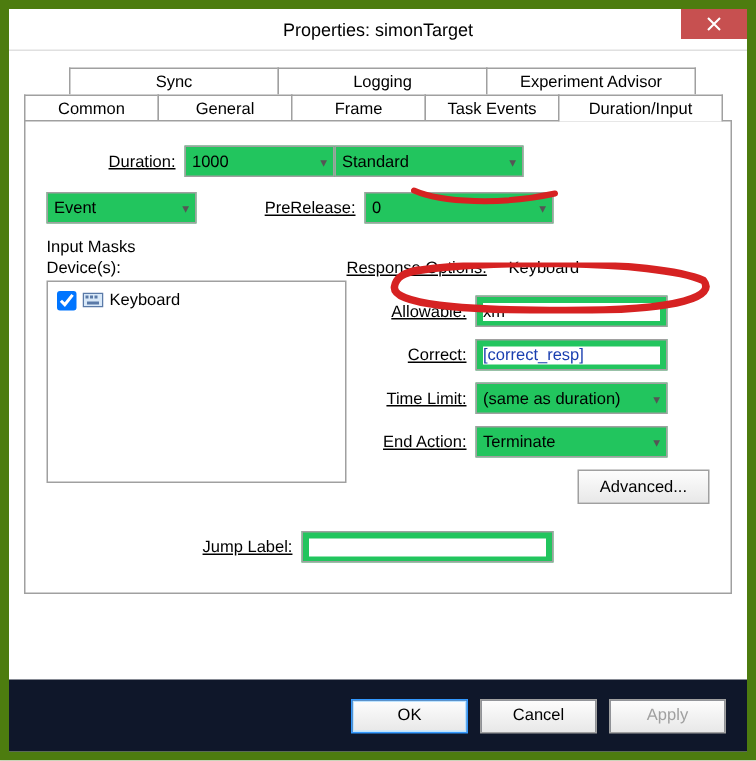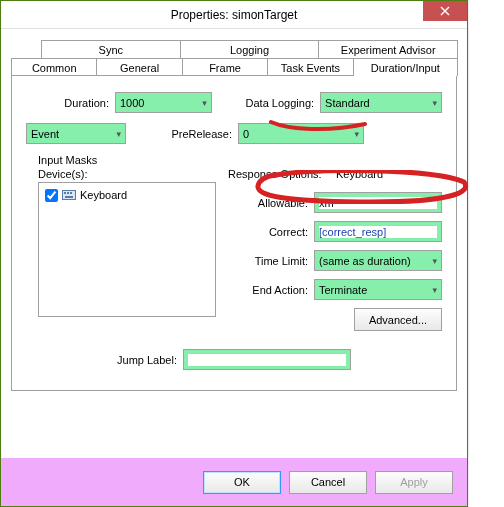--- a/index.html
+++ b/index.html
@@ -1,46 +1,46 @@
 <!DOCTYPE html>
 <html><head>
 <meta charset="utf-8">
 <style>
   * { box-sizing: border-box; font-family: "Segoe UI", Tahoma, sans-serif; font-size: 11px; }
   body { margin: 0; background: #fff; }
-  .window { width: 468px; height: 507px; border: 1px solid #4d7c0f; background: #fff; display: flex; flex-direction: column; box-shadow: 0 0 2px rgba(0,0,0,0.2); }
+  .window { width: 504px; height: 507px; border: 6px solid #4d7c0f; background: #fff; display: flex; flex-direction: column; box-shadow: 0 0 2px rgba(0,0,0,0.2); }
   .titlebar { height: 28px; background: #fff; border-bottom: 1px solid #e0e0e0; display: flex; align-items: center; position: relative; }
   .titlebar .title { flex: 1; text-align: center; font-size: 12px; color: #000; }
   .titlebar .close { width: 44px; height: 20px; background: #c75050; color: #fff; display: flex; align-items: center; justify-content: center; position: absolute; right: 0; top: 0; font-size: 13px; }
   .titlebar .close svg { width: 10px; height: 10px; }
   .content { flex: 1; padding: 10px 10px 0 10px; display: flex; flex-direction: column; }
   .tabs-outer { position: relative; }
   .tab-row { display: flex; }
   .tab-row.row1 { margin-left: 30px; }
   .tab-row.row2 { }
   .tab { border: 1px solid #a0a0a0; background: #fff; padding: 3px 10px 2px 10px; text-align: center; position: relative; top: 1px; }
   .tab-row.row1 .tab { width: 140px; border-bottom: none; margin-right:-1px;}
   .tab-row.row2 .tab { width: 90px; border-bottom: none; margin-right:-1px;}
   .tab.active { background: #fff; z-index: 3; border-bottom: 1px solid #fff; }
   .tab-row.row2 .tab.active { width: 110px; }
   .panel { border: 1px solid #a0a0a0; background: #fff; flex: 1; padding: 16px 14px 10px 14px; position: relative; }
   .row { display: flex; align-items: center; margin-bottom: 10px; }
-  .lbl { text-align: right; padding-right: 6px; }
-  .combo, .txt { height: 21px; border: 1px solid #a0a0a0; background: #86efac; padding: 0 4px; display: flex; align-items: center; justify-content: space-between; }
+  .lbl { text-align: right; padding-right: 6px; text-decoration: underline; }
+  .combo, .txt { height: 21px; border: 1px solid #a0a0a0; background: #22c55e; padding: 0 4px; display: flex; align-items: center; justify-content: space-between; }
   .combo .arrow { font-size: 9px; color: #555; }
   .txt input { border:none; outline:none; width:100%; font-size:11px; padding:0;}
   .fieldset-label { color:#000; margin-bottom:2px; }
   .listbox { border:1px solid #a0a0a0; height:135px; background:#fff; padding:4px; overflow:auto;}
   .listitem { display:flex; align-items:center; gap:4px; padding:1px 2px;}
   .listitem input[type=checkbox]{ margin:0;}
   .kbicon { width:14px; height:14px; display:inline-flex; align-items:center; justify-content:center;}
   .btn { height:23px; border:1px solid #a0a0a0; background:linear-gradient(#fdfdfd,#e8e8e8); padding:0 14px; display:inline-flex; align-items:center; justify-content:center; min-width:70px;}
   .btn.primary { border:1px solid #3399ff; box-shadow:0 0 0 1px #bde3ff inset;}
   .btn.disabled { color:#a0a0a0; }
-  .footer { height:48px; border-top:0; display:flex; align-items:center; justify-content:flex-end; gap:8px; padding:0 14px; background:#f0abfc;}
+  .footer { height:48px; border-top:0; display:flex; align-items:center; justify-content:flex-end; gap:8px; padding:0 14px; background:#0f172a;}
   .hand-underline { position:absolute; left:258px; top:77px; width:100px; height:18px; pointer-events:none;}
   .hand-circle { position:absolute; left:241px; top:131px; width:220px; height:34px; pointer-events:none;}
   .blue { color:#1a3fb0; }
 </style>
 </head>
 <body>
 
 <div class="window">
   <div class="titlebar">
     <div class="title">Properties: simonTarget</div>
@@ -67,40 +67,39 @@
       </div>
 
       <div class="panel">
 
         <div class="row">
           <div class="lbl" style="width:92px">Duration:</div>
           <div class="combo" style="width:100px">
             <span>1000</span>
             <span class="arrow">▾</span>
           </div>
-          <div class="lbl" style="width:112px">Data Logging:</div>
           <div class="combo" style="width:126px">
             <span>Standard</span>
             <span class="arrow">▾</span>
           </div>
         </div>
 
         <div class="row">
           <div class="combo" style="width:100px">
             <span>Event</span>
             <span class="arrow">▾</span>
           </div>
           <div class="lbl" style="width:112px">PreRelease:</div>
           <div class="combo" style="width:126px">
             <span>0</span>
             <span class="arrow">▾</span>
           </div>
         </div>
 
-        <div style="display:flex; gap:12px; margin-top:4px;margin-left:12px;">
+        <div style="display:flex; gap:0; margin-top:4px;">
           <div style="width:200px">
             <div class="fieldset-label">Input Masks</div>
             <div class="fieldset-label" style="margin-top:2px">Device(s):</div>
             <div class="listbox">
               <div class="listitem">
                 <input type="checkbox" checked="" style="">
                 <span class="kbicon">
                   <svg viewBox="0 0 14 10">
                       <rect x="0.5" y="0.5" width="13" height="9" fill="#d8e8f8" stroke="#5a7aa8"></rect>
                       <rect x="2" y="2" width="2" height="2" fill="#5a7aa8"></rect>

